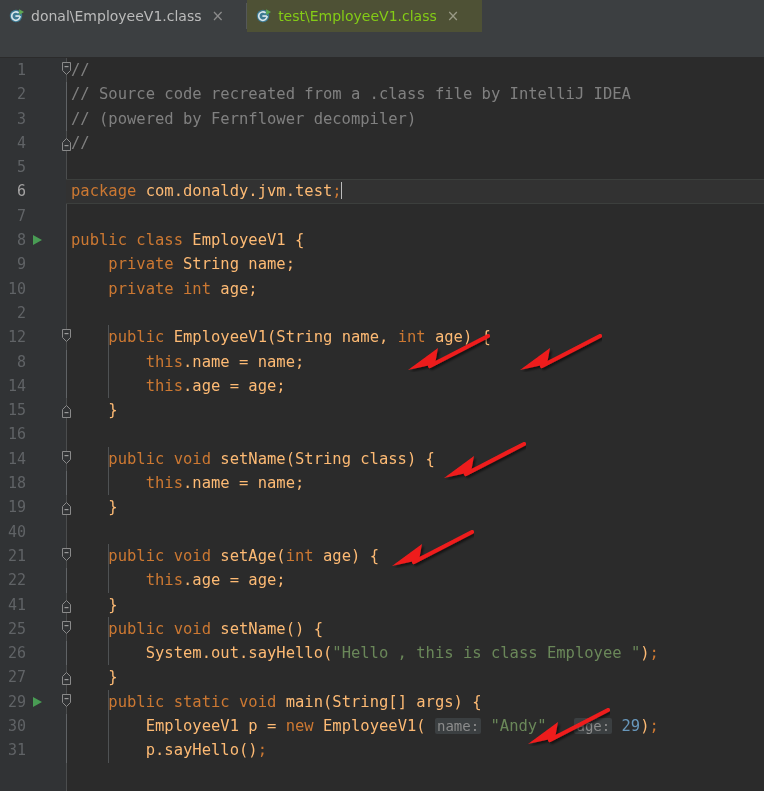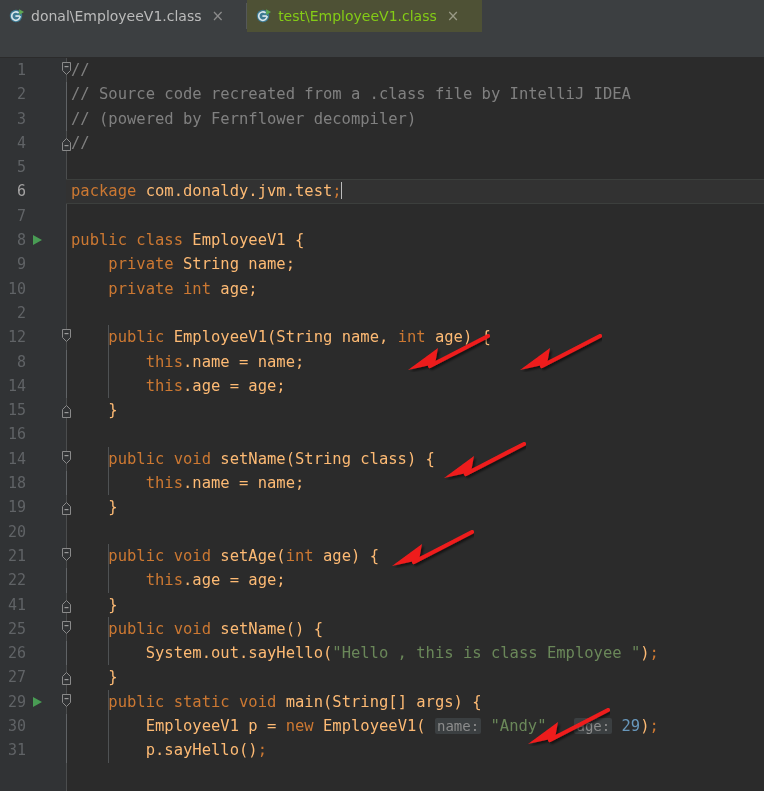--- a/index.html
+++ b/index.html
@@ -267,21 +267,21 @@
           <div class="row"><div class="lnum">16</div><div class="code"></div></div>
           <div class="row"><div class="lnum">14</div><div class="foldmark"><svg width="13" height="24" viewBox="0 0 13 24">
                 <path d="M2.5 4.5 h8 v8 l-4 4 l-4 -4 z" fill="#313335" stroke="#8a8a8a" stroke-width="1"></path>
                 <rect x="4.5" y="8" width="4" height="1.2" fill="#9a9a9a"></rect>
               </svg></div><div class="indentguide" style="left: 108px;"></div><div class="code"><span class="txt">    </span><span class="kw">public void</span><span class="txt"> setName(String class) {</span></div></div>
           <div class="row"><div class="lnum">18</div><div class="foldline"></div><div class="indentguide" style="left: 108px;"></div><div class="code"><span class="txt">        </span><span class="kw">this</span><span class="txt">.name = name;</span></div></div>
           <div class="row"><div class="lnum">19</div><div class="foldmark"><svg width="13" height="24" viewBox="0 0 13 24">
                 <path d="M2.5 19.5 h8 v-8 l-4 -4 l-4 4 z" fill="#313335" stroke="#8a8a8a" stroke-width="1"></path>
                 <rect x="4.5" y="14" width="4" height="1.2" fill="#9a9a9a"></rect>
               </svg></div><div class="code"><span class="txt">    }</span></div></div>
-          <div class="row"><div class="lnum">20</div><div class="code"></div></div>
+          <div class="row"><div class="lnum">40</div><div class="code"></div></div>
           <div class="row"><div class="lnum">21</div><div class="foldmark"><svg width="13" height="24" viewBox="0 0 13 24">
                 <path d="M2.5 4.5 h8 v8 l-4 4 l-4 -4 z" fill="#313335" stroke="#8a8a8a" stroke-width="1"></path>
                 <rect x="4.5" y="8" width="4" height="1.2" fill="#9a9a9a"></rect>
               </svg></div><div class="indentguide" style="left: 108px;"></div><div class="code"><span class="txt">    </span><span class="kw">public void</span><span class="txt"> setAge(</span><span class="kw">int</span><span class="txt"> age) {</span></div></div>
           <div class="row"><div class="lnum">22</div><div class="foldline"></div><div class="indentguide" style="left: 108px;"></div><div class="code"><span class="txt">        </span><span class="kw">this</span><span class="txt">.age = age;</span></div></div>
           <div class="row"><div class="lnum">41</div><div class="foldmark"><svg width="13" height="24" viewBox="0 0 13 24">
                 <path d="M2.5 19.5 h8 v-8 l-4 -4 l-4 4 z" fill="#313335" stroke="#8a8a8a" stroke-width="1"></path>
                 <rect x="4.5" y="14" width="4" height="1.2" fill="#9a9a9a"></rect>
               </svg></div><div class="code"><span class="txt">    }</span></div></div>
           <div class="row"><div class="lnum">25</div><div class="foldmark"><svg width="13" height="24" viewBox="0 0 13 24">

